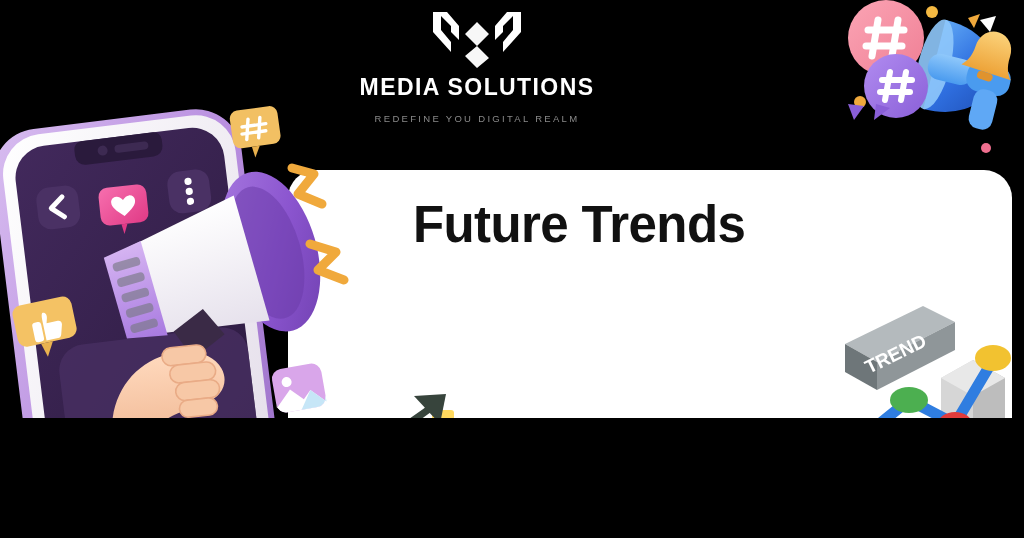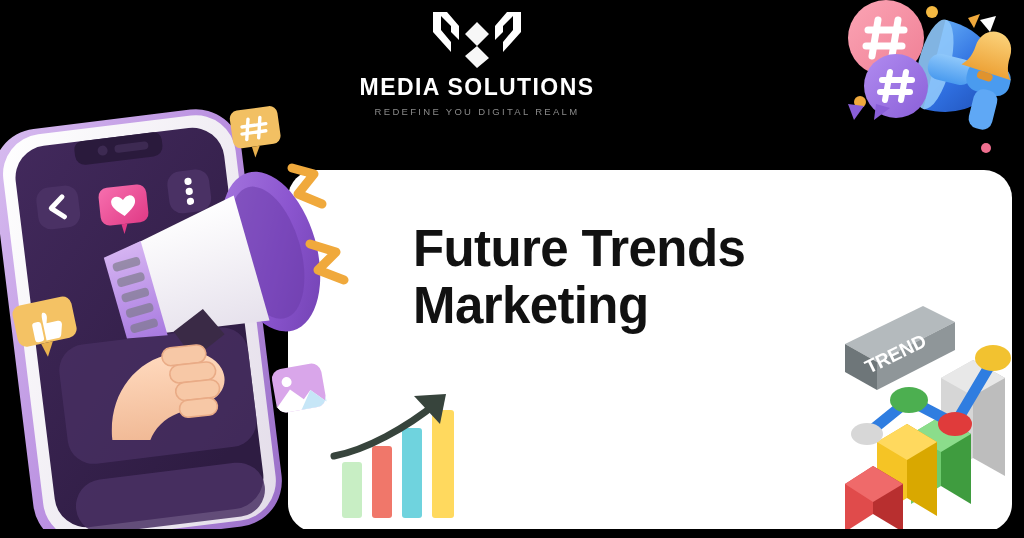--- a/index.html
+++ b/index.html
@@ -1,30 +1,30 @@
 <!DOCTYPE html>
 <html><head>
 <meta charset="utf-8">
 <style>
   html,body{margin:0;padding:0;background:#000;}
   body{width:1024px;height:538px;overflow:hidden;font-family:"Liberation Sans",sans-serif;}
-  .stage{position:relative;width:1024px;height:529px;background:#000000;overflow:hidden;}
+  .stage{position:relative;width:1024px;height:418px;background:#000000;overflow:hidden;}
 
   
   .card{position:absolute;left:288px;top:170px;width:724px;height:362px;background:#ffffff;border-radius:28px;}
 
   
   .logo-block{position:absolute;left:352px;top:6px;width:250px;text-align:center;}
   .logo-mark{width:100px;height:66px;margin:0 auto;display:block;}
   .logo-name{color:#ffffff;font-size:23px;font-weight:bold;letter-spacing:1.4px;margin-top:4px;line-height:1;}
-  .logo-tag{color:#8a8a8a;font-size:9.5px;letter-spacing:2.3px;margin-top:8px;line-height:1;}
+  .logo-tag{color:#8a8a8a;font-size:9.5px;letter-spacing:2.3px;margin-top:15px;line-height:1;}
 
   
   .headline{position:absolute;left:413px;top:196px;width:470px;color:#111111;
-            font-size:51px;font-weight:bold;line-height:1.12;letter-spacing:-0.6px;margin-top:24px;}
+            font-size:51px;font-weight:bold;line-height:1.12;letter-spacing:-0.6px;}
   .headline div{white-space:nowrap;}
 
   
   .flatchart{position:absolute;left:330px;top:388px;width:150px;height:130px;}
 
   
   .isochart{position:absolute;left:845px;top:300px;width:178px;height:238px;}
 
   
   .phone-wrap{position:absolute;left:-4px;top:108px;width:310px;height:430px;}
@@ -56,21 +56,20 @@
         <path d="M94 6 L80 6 L68 20 L68 34 L76 26 L76 20 L86 10 L86 24 L76 36 L76 46 L94 26 Z"></path>
         <path d="M50 16 L62 28 L50 40 L62 52 L50 62 L38 50 L50 40 L38 28 Z" opacity="0.97"></path>
       </g>
     </svg>
     <div class="logo-name">MEDIA SOLUTIONS</div>
     <div class="logo-tag">REDEFINE YOU DIGITAL REALM</div>
   </div>
 
   <div class="headline">
     <div>Future Trends</div>
-    <div>Marketing</div>
   </div>
 
   <div class="phone-wrap">
     <svg viewBox="0 0 310 430" width="310" height="430">
       <defs>
         <linearGradient id="phEdge" x1="0" y1="0" x2="1" y2="1">
           <stop offset="0" stop-color="#d8bdf0"></stop>
             <stop offset="0.5" stop-color="#b98fe0"></stop>
             <stop offset="1" stop-color="#9a6fc8"></stop>
         </linearGradient>

